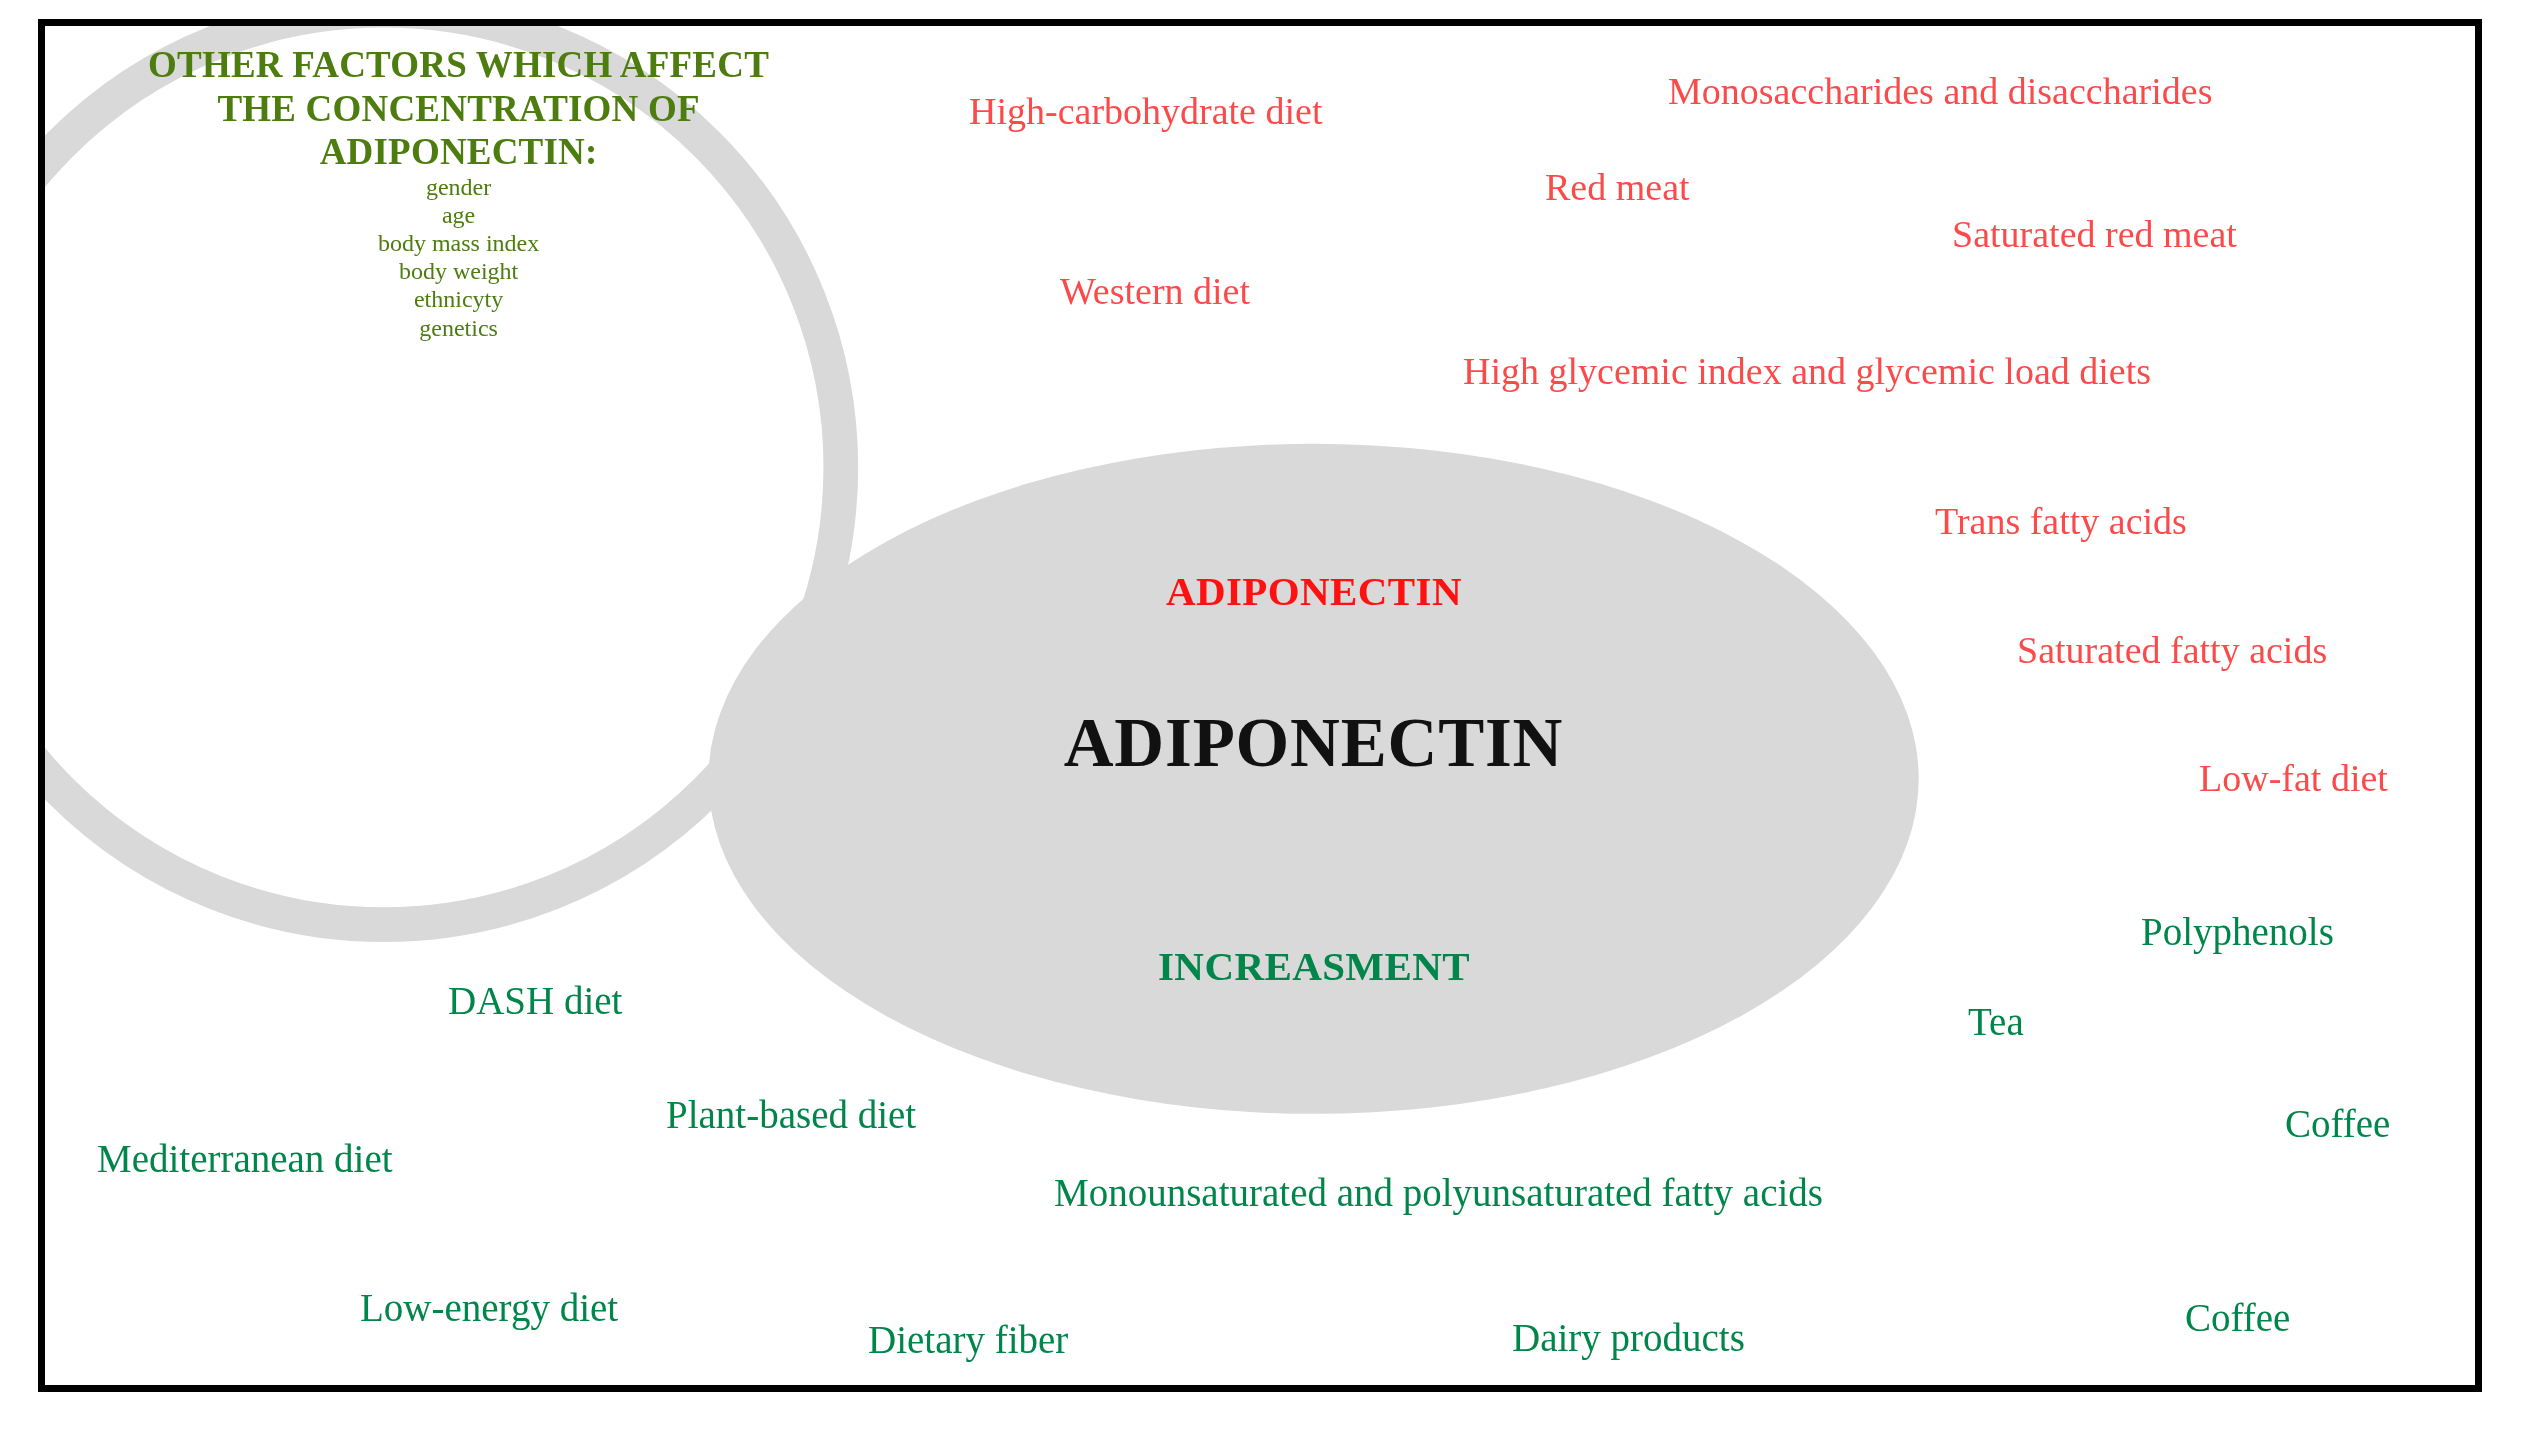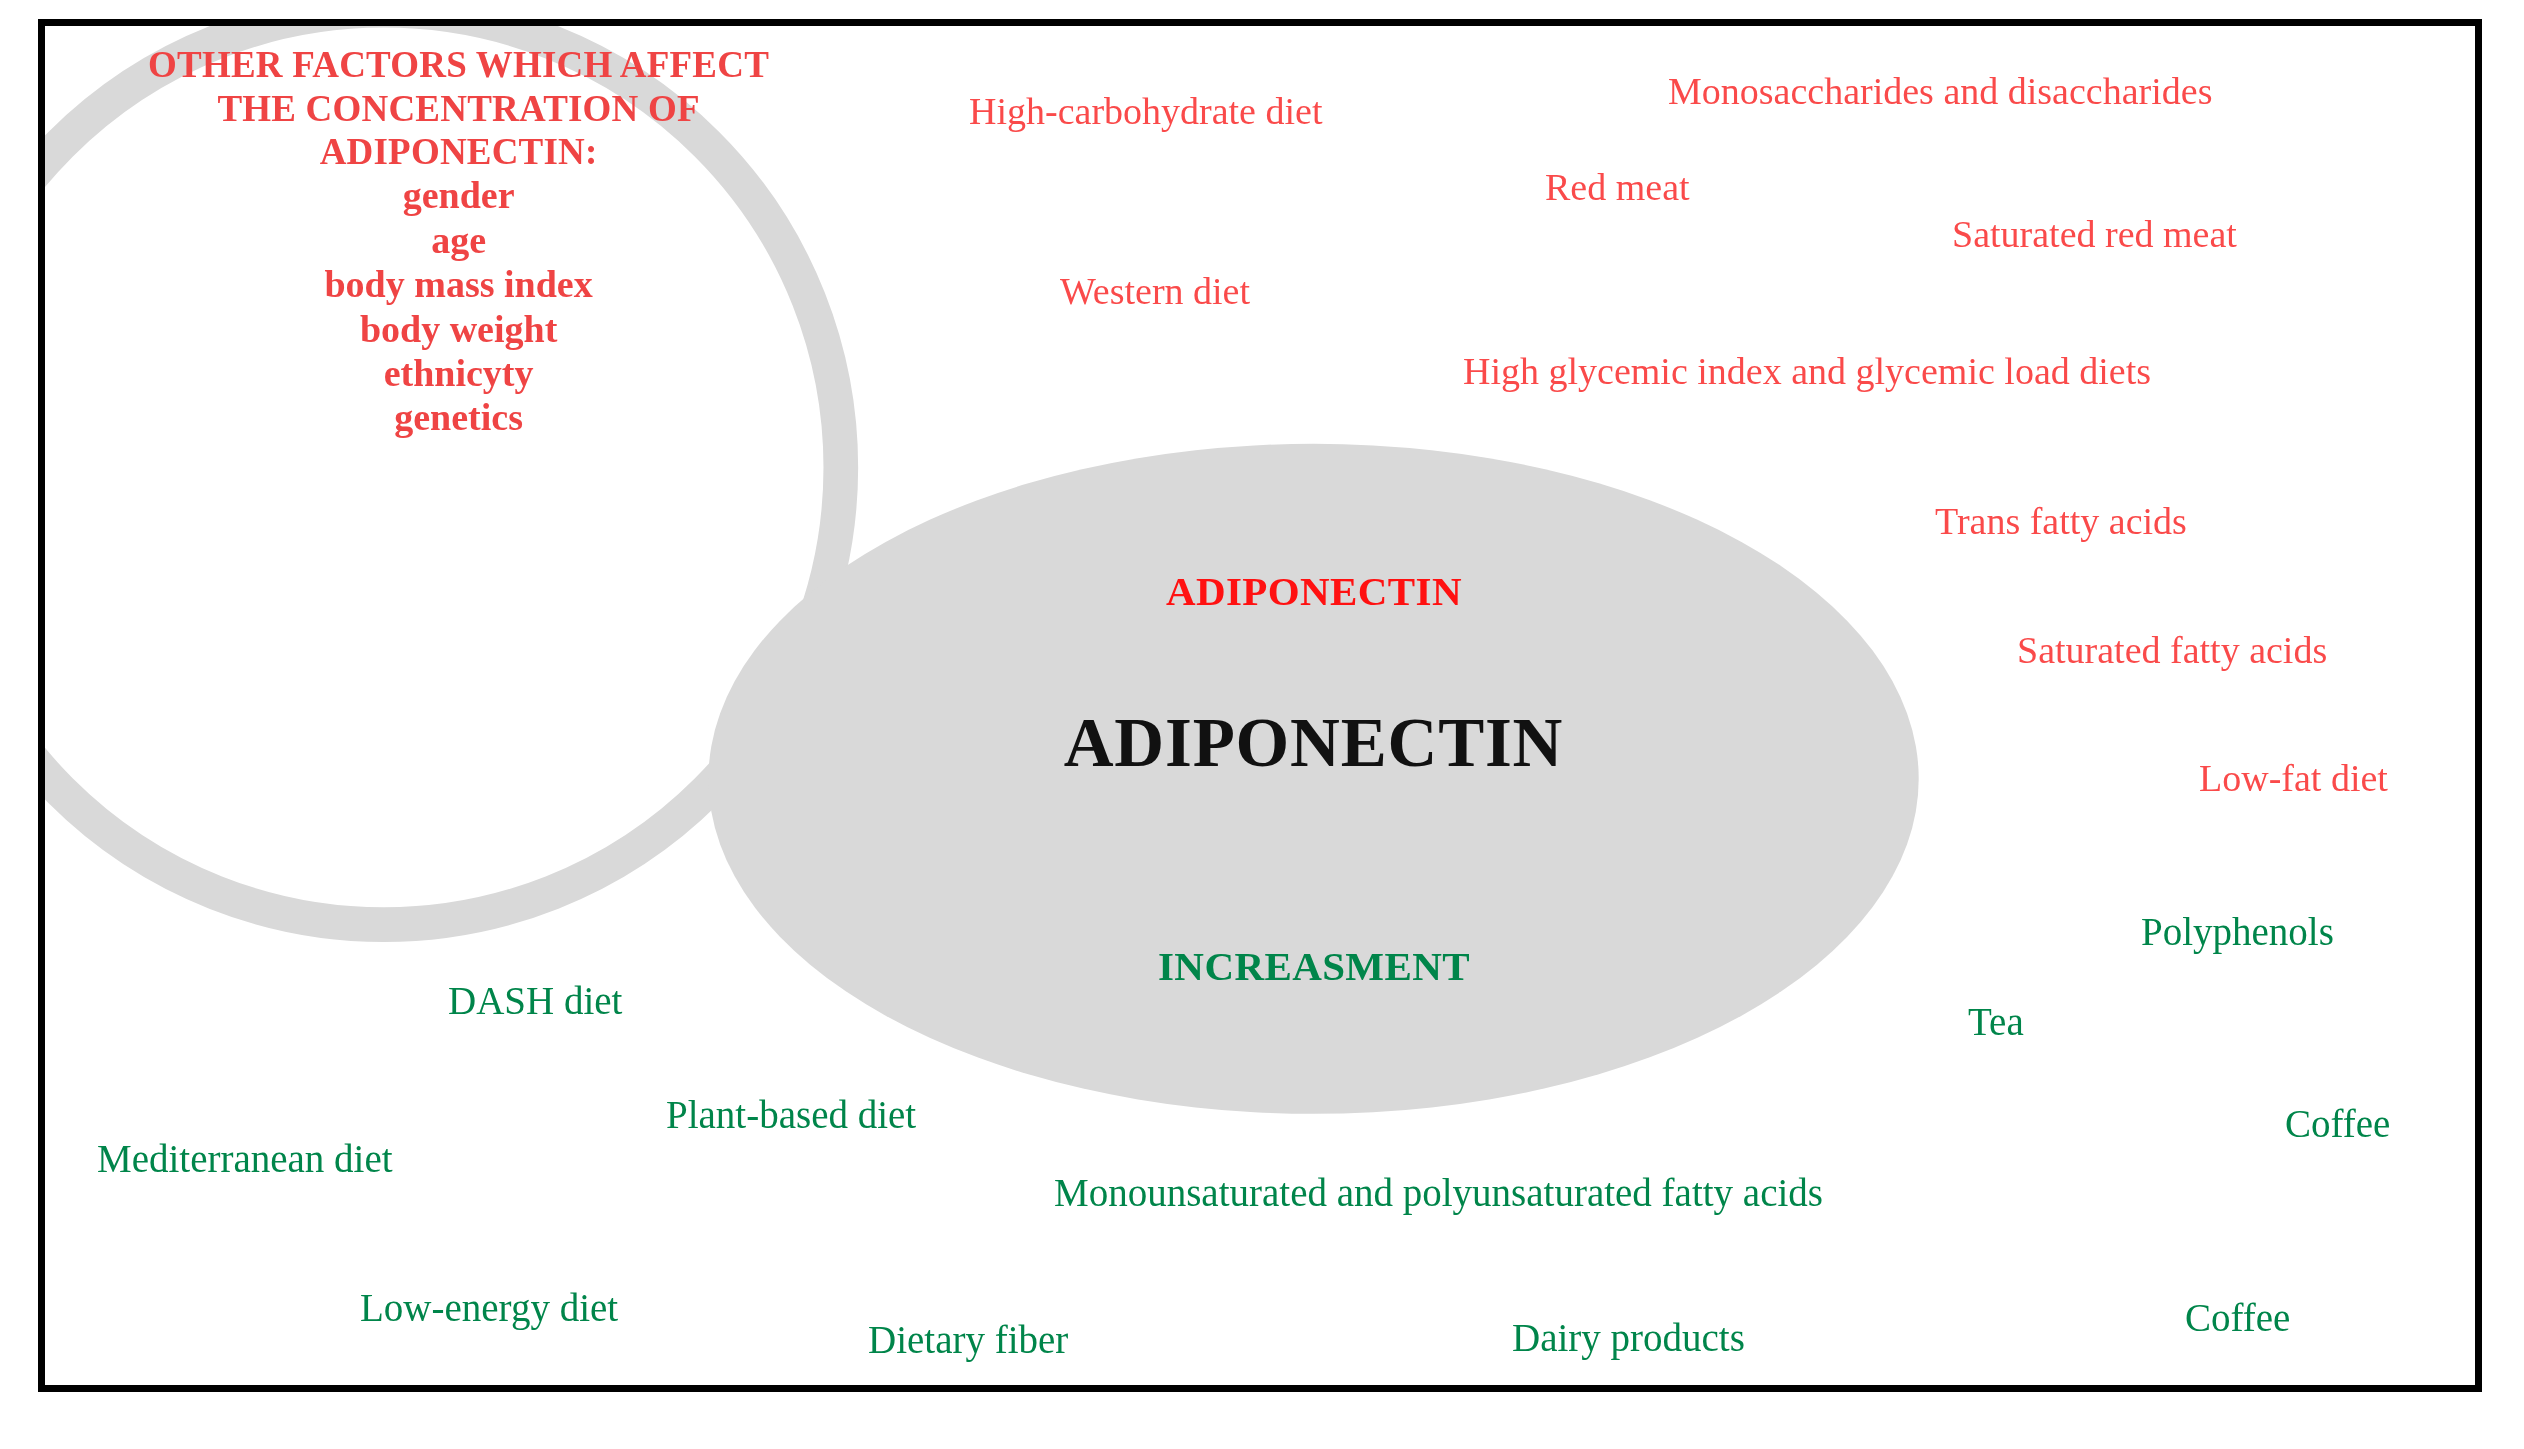--- a/index.html
+++ b/index.html
@@ -52,31 +52,31 @@
     line-height: 1.05;
   }
 
   
   #other-factors-block {
     position: absolute;
     left: 23.6px;
     top: 17.3px;
     width: 780px;
     text-align: center;
-    color: #ef4444;
+    color: #4d7c0f;
   }
   #other-factors-block .heading-line {
     font-weight: bold;
     font-size: 37px;
     letter-spacing: 0.2px;
     line-height: 1.17;
   }
   #other-factors-block .factor-item {
-    font-weight: bold;
-    font-size: 38px;
+    font-weight: normal;
+    font-size: 24px;
     line-height: 1.17;
   }
 
   
   .ellipse-text {
     position: absolute;
     text-align: center;
     white-space: nowrap;
   }
   #decreasement-label {

